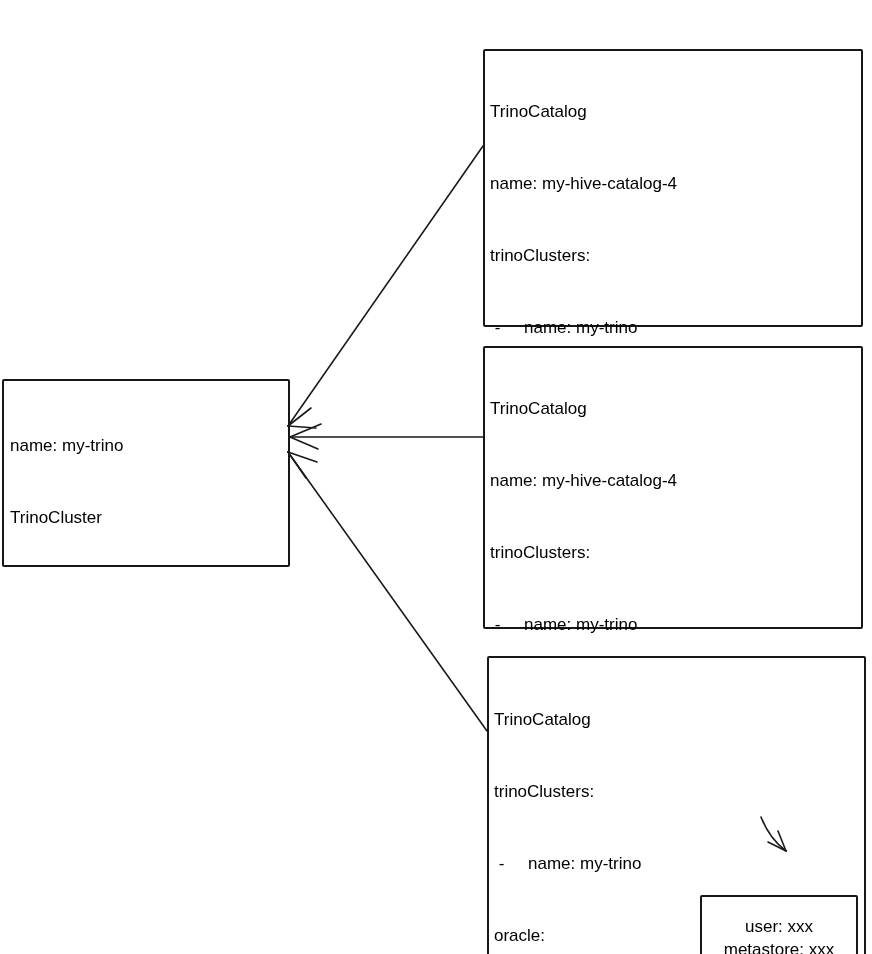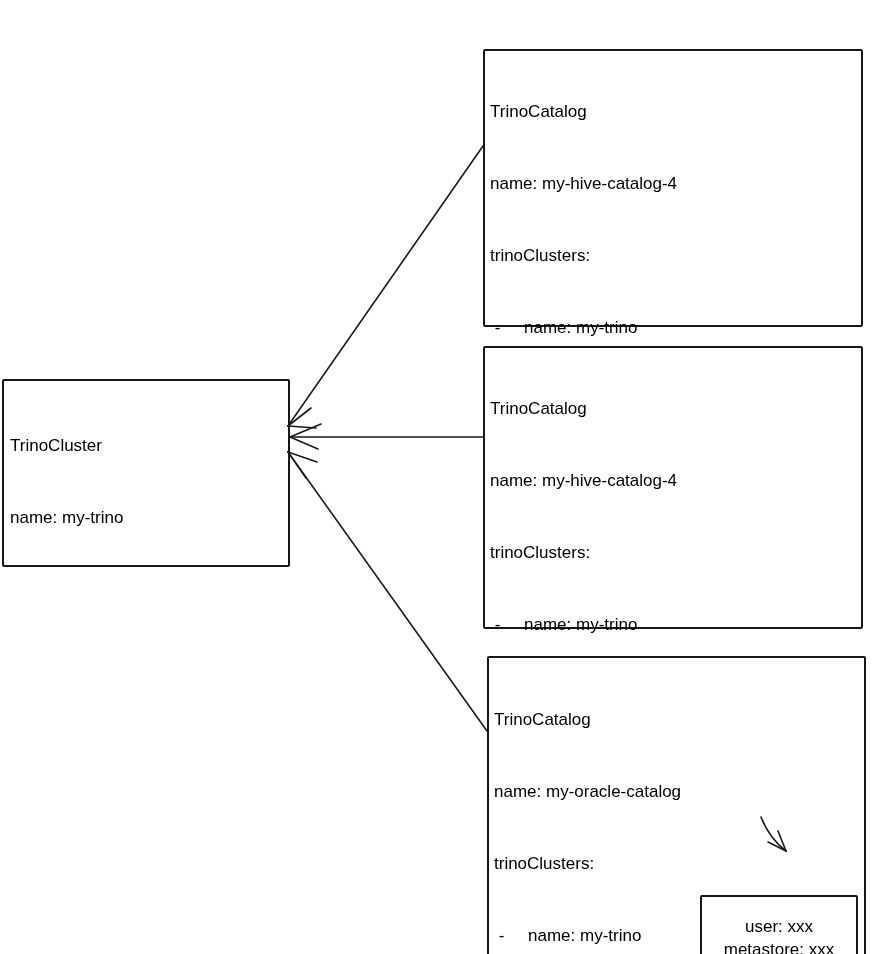--- a/index.html
+++ b/index.html
@@ -56,22 +56,22 @@
     stroke-linecap: round;
     fill: none;
   }
 </style>
 </head>
 <body>
 
 <div id="canvas">
 
   <div class="box yaml" id="cluster-box">
+    <div class="line">name: my-trino</div>
     <div class="line">TrinoCluster</div>
-    <div class="line">name: my-trino</div>
   </div>
 
   <div class="box yaml" id="catalog1-box">
     <div class="line">TrinoCatalog</div>
     <div class="line">name: my-hive-catalog-4</div>
     <div class="line">trinoClusters:</div>
     <div class="line"> -     name: my-trino</div>
     <div class="line">hive:</div>
     <div class="line">     s3: # S3ConnnectionSpec</div>
     <div class="line">         inline:</div>
@@ -85,21 +85,20 @@
     <div class="line">trinoClusters:</div>
     <div class="line"> -     name: my-trino</div>
     <div class="line">hive:</div>
     <div class="line">     hdfs:</div>
     <div class="line">          # TBD</div>
     <div class="line">     metastore: # whatever</div>
   </div>
 
   <div class="box yaml" id="catalog3-box">
     <div class="line">TrinoCatalog</div>
-    <div class="line">name: my-oracle-catalog</div>
     <div class="line">trinoClusters:</div>
     <div class="line"> -     name: my-trino</div>
     <div class="line">oracle:</div>
     
     
   </div>
 
   <div class="box" id="secret-box">
     <div class="line">user: xxx</div>
     <div class="line">metastore: xxx</div>

